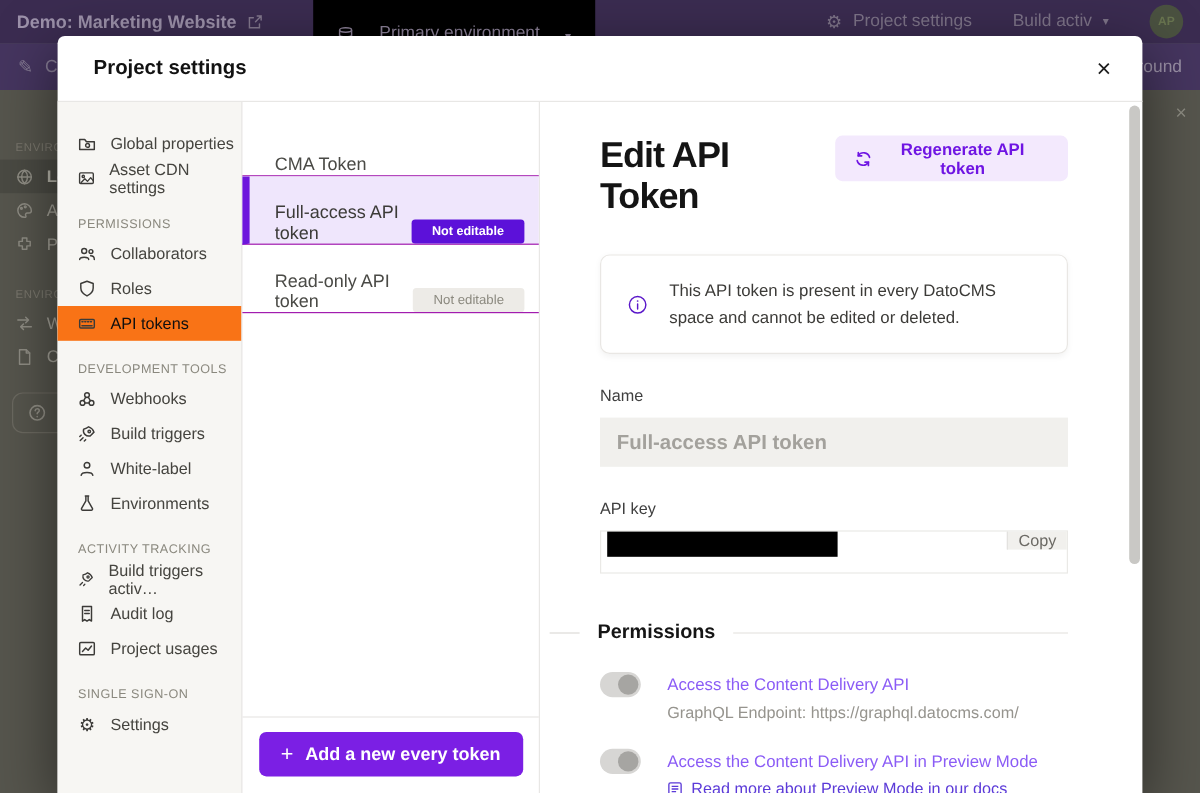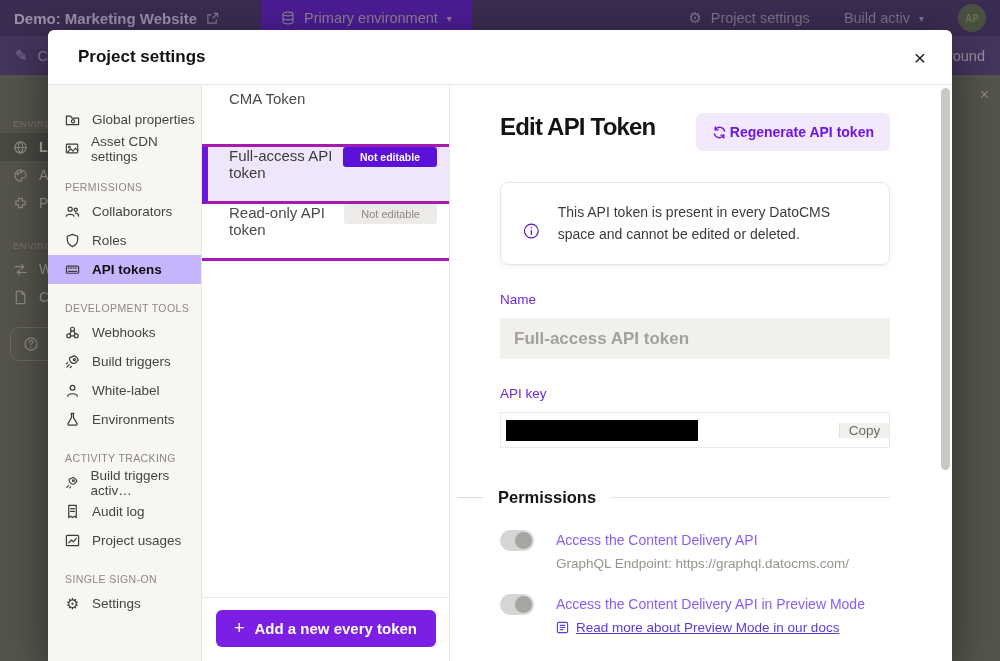--- a/index.html
+++ b/index.html
@@ -4,21 +4,21 @@
 <style>
   * { box-sizing: border-box; margin: 0; padding: 0; }
   html,body { width:1000px; height:661px; overflow:hidden; }
   body { font-family:"Liberation Sans", sans-serif; position:relative; background:#56554d; }
 
   
   .topbar { position:absolute; top:0; left:0; right:0; height:36px; background:#3b2c51;
             display:flex; align-items:center; padding:0 14px; }
   .tb-title { color:#9d92ab; font-weight:bold; font-size:15px; }
   .tb-ext { margin-left:9px; display:flex; }
-  .env-tab { height:36px; background:#4c1d95; display:flex; align-items:center; gap:9px;
+  .env-tab { height:36px; background:#000000; display:flex; align-items:flex-end; gap:21px;
              padding:0 20px; margin-left:42px; color:#8d8299; font-size:14.5px; }
   .tb-right { margin-left:auto; display:flex; align-items:center; gap:10px; color:#7e7489; font-size:14.5px; }
   .tb-item { display:flex; align-items:center; gap:9px; padding:0 12px; }
   .tb-gear { font-size:15px; color:#7e7489; }
   .caret { font-size:10px; }
   .avatar { width:28px; height:28px; border-radius:50%; background:#4a5140; color:#68744f;
             display:flex; align-items:center; justify-content:center; font-size:10px; font-weight:bold; margin-left:12px; }
 
   .subnav { position:absolute; top:36px; left:0; right:0; height:39px; background:#45355f;
             display:flex; align-items:center; padding:0 15px; color:#857b93; font-size:14.5px; }
@@ -44,52 +44,52 @@
   .modal-header { height:55px; flex:none; border-bottom:1px solid #e8e7e5; display:flex;
                   align-items:center; padding:0 26px 0 30px; }
   .modal-title { font-size:17px; font-weight:bold; color:#121212; }
   .modal-close { margin-left:auto; font-size:21px; color:#1c1c1c; cursor:pointer; line-height:1; }
   .modal-body { flex:1; display:flex; min-height:0; }
 
   
   .m-nav { width:154px; flex:none; background:#f7f6f3; border-right:1px solid #e8e7e5; padding-top:20px; }
   .m-nav-item { height:29px; display:flex; align-items:center; gap:12px; padding-left:17px;
                 font-size:13.5px; color:#45443f; cursor:pointer; }
-  .m-nav-item.active { background:#c4b5fd; font-weight:bold; color:#0f0f0f; }
+  .m-nav-item.active { background:#f97316; font-weight:normal; color:#0f0f0f; }
   .m-nav-heading { margin-top:14px; height:20px; display:flex; align-items:center; padding-left:17px;
                    font-size:10.5px; color:#8a887e; letter-spacing:.4px; }
   .ic { stroke:#3c3b38; fill:none; stroke-width:1.3; stroke-linecap:round; stroke-linejoin:round; }
   .gear-glyph { font-size:15px; color:#3c3b38; width:15px; text-align:center; }
 
   
   .m-list { width:248px; flex:none; border-right:1px solid #e8e7e5; display:flex; flex-direction:column; padding-top:5px; }
-  .t-row { min-height:57px; display:flex; align-items:flex-start; gap:10px; padding:0 12px 0 27px;
-           border-bottom:3px solid #a21caf; font-size:15px; color:#4a4a46; cursor:pointer; }
+  .t-row { min-height:57px; display:flex; align-items:flex-end; gap:10px; padding:0 12px 0 27px;
+           border-bottom:1px solid #a21caf; font-size:15px; color:#4a4a46; cursor:pointer; }
   .t-row.active { background:#efe6fc; border-left:6px solid #6d16dc; padding-left:21px; color:#3c3b38; }
   .badge { background:#5c11d9; color:#fff; font-size:10.5px; font-weight:bold; padding:4px 17px; border-radius:3px; white-space:nowrap; }
   .badge.gray { background:#edebe7; color:#8b897f; font-weight:normal; font-size:11px; }
   .m-list-footer { margin-top:auto; border-top:1px solid #e8e7e5; padding:12px 0 14px; display:flex; justify-content:center; }
   .add-btn { width:220px; height:37px; background:#7b1fe4; color:#fff; font-weight:bold; font-size:15px;
              border:none; border-radius:6px; display:flex; align-items:center; justify-content:center; gap:10px; cursor:pointer;
              font-family:"Liberation Sans", sans-serif; }
   .add-btn .plus { font-size:18px; font-weight:normal; }
 
   
   .m-detail { flex:1; position:relative; padding:28px 62px 0 50px; overflow:hidden; }
   .detail-header { display:flex; align-items:flex-start; justify-content:space-between; }
-  .detail-title { font-size:24px; font-weight:800; letter-spacing:-.8px; color:#141414; }
+  .detail-title { font-size:30px; font-weight:800; letter-spacing:-.8px; color:#141414; }
   .regen-btn { background:#f3e9fd; color:#6f15e3; font-weight:bold; font-size:14px; border:none;
                border-radius:6px; padding:0 16px; height:38px; display:flex; align-items:center; gap:3px; cursor:pointer;
                font-family:"Liberation Sans", sans-serif; }
   .info-box { margin-top:31px; border:1px solid #e9e7e4; border-radius:8px; box-shadow:0 2px 5px rgba(0,0,0,.05);
-              padding:19px 22px; display:flex; gap:18px; align-items:flex-end; font-size:14px; color:#3c3b38; line-height:1.55; }
-  .field-label { margin-top:27px; font-size:13.5px; color:#6d28d9; }
+              padding:19px 22px; display:flex; gap:18px; align-items:center; font-size:14px; color:#3c3b38; line-height:1.55; }
+  .field-label { margin-top:27px; font-size:13.5px; color:#404040; }
   .name-input { margin-top:11px; height:41px; background:#f1f0ed; display:flex; align-items:center;
                 padding:0 14px; font-size:17px; font-weight:bold; color:#a3a19c; }
-  .key-group { margin-top:11px; height:36px; border:1px solid #eae9e6; display:flex; align-items:center; background:#fff; }
+  .key-group { margin-top:11px; height:36px; border:1px solid #eae9e6; display:flex; align-items:flex-start; background:#fff; }
   .key-input { flex:1; display:flex; align-items:center; padding:0 5px; }
   .redact { width:192px; height:21px; background:#000; }
   .copy-btn { width:50px; background:#f1f0ed; border:none; border-left:1px solid #e3e2df; font-size:13.5px;
               color:#6c6a65; display:flex; align-items:center; justify-content:center; cursor:pointer;
               font-family:"Liberation Sans", sans-serif; }
   .legend { margin-top:40px; margin-left:-42px; display:flex; align-items:center; gap:15px; }
   .legend .dash { width:25px; height:1px; background:#dcdbd7; }
   .legend .line { flex:1; height:1px; background:#e6e5e1; }
   .legend .text { font-size:16.5px; font-weight:bold; color:#151515; }
   .perm-row { margin-top:23px; display:flex; gap:22px; align-items:flex-start; }

